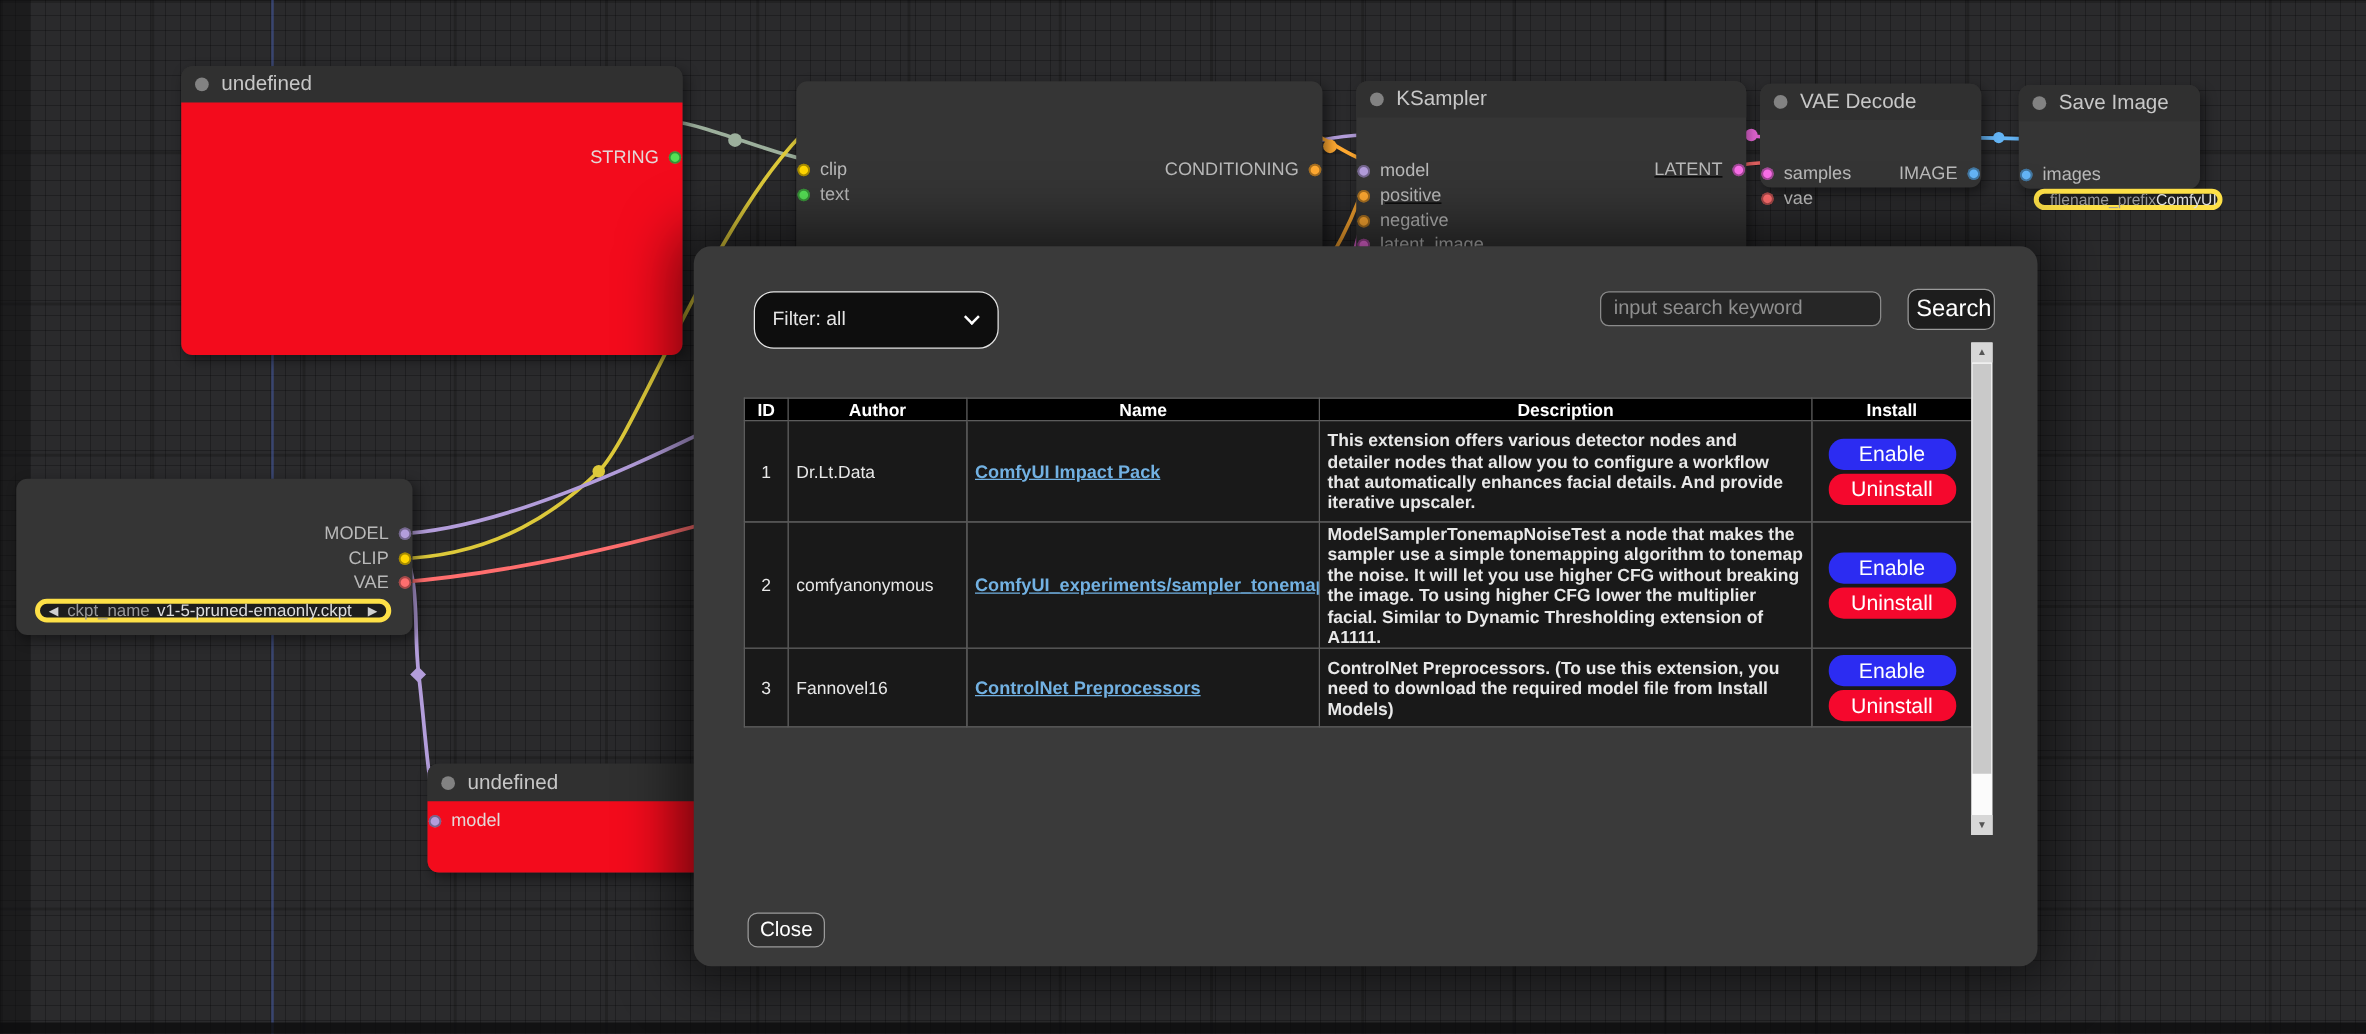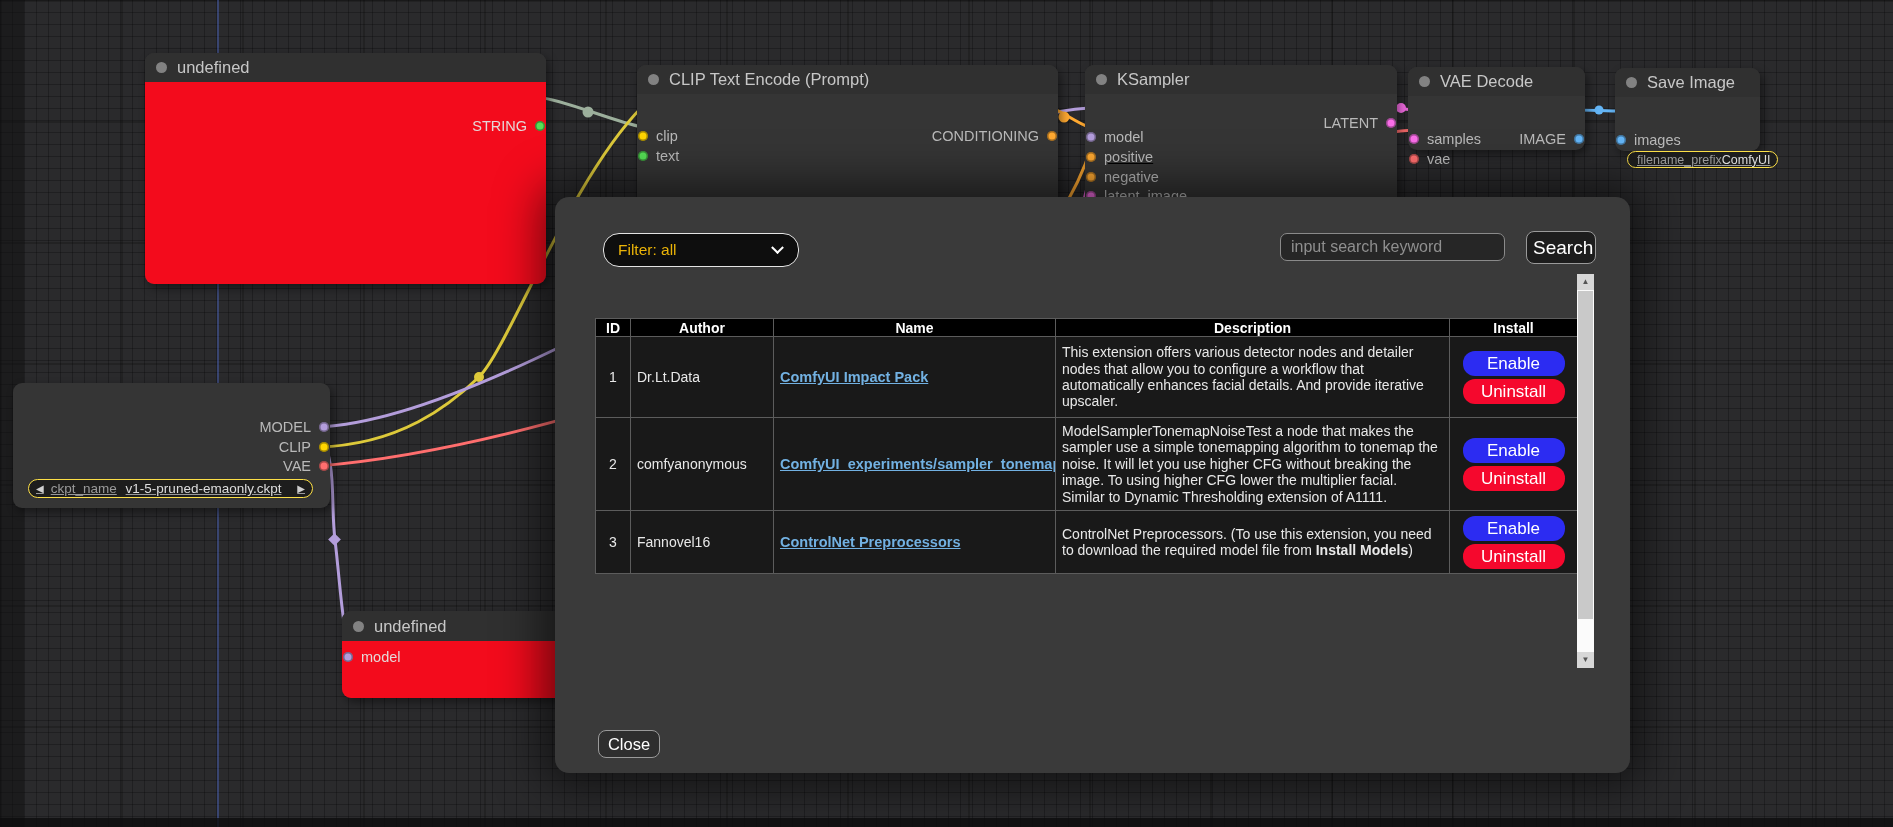--- a/index.html
+++ b/index.html
@@ -27,50 +27,50 @@
   .node-body{position:absolute;left:0;right:0;top:29px;bottom:0;border-radius:0 0 9px 9px;}
   .node-body.red{background:var(--error-red);}
   .slot{position:absolute;height:18px;display:flex;align-items:center;}
   .slot.in{left:1px;}
   .slot.out{right:1px;flex-direction:row-reverse;}
   .slot-dot{width:10px;height:10px;border-radius:50%;flex:0 0 auto;box-shadow:inset 0 0 0 1.5px rgba(0,0,0,.35);}
   .slot.in .slot-dot{margin-right:8px;}
   .slot.out .slot-dot{margin-left:8px;}
   .slot-label{font-size:14.5px;color:#b9b9b9;white-space:nowrap;}
   .on-red .slot-label{color:#e5d7d7;}
-  .widget{position:absolute;background:#1d1d1d;border:1px solid #fde047;border-radius:11px;
-          display:flex;align-items:center;color:#9a9a9a;font-size:13.5px;box-sizing:border-box;text-decoration:underline;}
+  .widget{position:absolute;background:#1d1d1d;border:4px solid #fde047;border-radius:11px;
+          display:flex;align-items:center;color:#9a9a9a;font-size:13.5px;box-sizing:border-box;}
   .widget .warrow{color:#cfcfcf;font-size:10px;padding:0 7px;flex:0 0 auto;}
   .widget .wval{color:#dddddd;}
   .diamond{position:absolute;width:9px;height:9px;transform:rotate(45deg);z-index:1;}
 
   #dialog{position:absolute;left:555px;top:197px;width:1075px;height:576px;z-index:10;
           background:#3a3a3a;border-radius:14px;box-shadow:0 0 45px 14px rgba(0,0,0,.55);}
-  .filter-pill{position:absolute;left:48px;top:36px;width:196px;height:34px;box-sizing:border-box;
+  .filter-pill{position:absolute;left:48px;top:36px;width:196px;height:46px;box-sizing:border-box;
           background:#0e0e0e;border:1.5px solid #e4e4e4;border-radius:16px;display:flex;align-items:center;
-          color:#eab308;font-size:15.5px;padding-left:14px;cursor:pointer;}
+          color:#e5e5e5;font-size:15.5px;padding-left:14px;cursor:pointer;}
   .chev{width:7px;height:7px;border-right:2px solid #fff;border-bottom:2px solid #fff;
         transform:rotate(45deg) translate(-2px,-2px);margin-left:auto;margin-right:16px;}
   .search-input{position:absolute;left:725px;top:36px;width:225px;height:28px;box-sizing:border-box;
           background:#262626;border:1px solid #8a8a8a;border-radius:7px;color:#ddd;font-size:16px;
           padding:0 10px;font-family:"Liberation Sans",sans-serif;}
   .search-input::placeholder{color:#8f8f8f;}
   .btn{background:#1d1d1d;border:1px solid #9a9a9a;border-radius:8px;color:#fff;cursor:pointer;
        font-family:"Liberation Sans",sans-serif;}
   .search-btn{position:absolute;left:971px;top:34px;width:70px;height:33px;font-size:19px;}
   .close-btn{position:absolute;left:43px;top:533px;width:62px;height:28px;font-size:16.5px;background:#2e2e2e;}
 
   table.ext{position:absolute;left:40px;top:77px;border-collapse:collapse;table-layout:fixed;width:982px;margin-top:44px;}
   table.ext th{background:#000;color:#fff;font-size:14px;font-weight:bold;height:17px;
        border:1px solid #5c5c5c;padding:0 2px;}
   table.ext td{background:#191919;border:1px solid #5c5c5c;color:#e8e8e8;font-size:14px;
        padding:1px 6px;overflow:hidden;}
   td.c-id{text-align:center;font-size:15px;}
   td.c-author{font-size:15px;}
-  td.c-desc{line-height:16.4px;vertical-align:middle;padding:1px 4px;}
+  td.c-desc{line-height:16.4px;vertical-align:middle;padding:1px 4px;font-weight:bold;}
   a.ext-link{color:var(--name-link);font-weight:bold;font-size:14.5px;text-decoration:underline;cursor:pointer;}
   td.c-install{padding:0;}
   .ibtn{display:block;width:102px;height:25px;margin:3px auto;border:none;border-radius:12px;
         color:#fff;font-size:17px;cursor:pointer;font-family:"Liberation Sans",sans-serif;line-height:23px;}
   .ibtn.enable{background:var(--enable-blue);}
   .ibtn.uninstall{background:var(--uninstall-red);}
   .scrollbar{position:absolute;left:1022px;top:77px;width:17px;height:394px;background:#fbfbfb;}
   .sb-arrow{position:absolute;left:0;width:17px;height:16px;background:#d7d7d7;color:#555;
         font-size:8px;text-align:center;line-height:16px;cursor:pointer;}
   .sb-thumb{position:absolute;left:1px;top:17px;width:15px;height:328px;background:#c9c9c9;cursor:pointer;}
@@ -109,24 +109,20 @@
     </div>
     <div class="node-body red on-red">
       <div class="slot out" style="top:35px;">
         <span class="slot-dot" style="background:var(--string)"></span>
         <span class="slot-label">STRING</span>
       </div>
     </div>
   </div>
 
   <div class="node" style="left:637px;top:65px;width:421px;height:144px;">
-    <div class="node-header">
-      <span class="hdr-dot"></span>
-      <span class="node-title">CLIP Text Encode (Prompt)</span>
-    </div>
     <div class="node-body">
       <div class="slot in" style="top:33px;left:1px;">
         <span class="slot-dot" style="background:var(--clip)"></span>
         <span class="slot-label">clip</span>
       </div>
       <div class="slot in" style="top:53px;left:1px;">
         <span class="slot-dot" style="background:var(--string)"></span>
         <span class="slot-label">text</span>
       </div>
       <div class="slot out" style="top:33px;">
@@ -151,21 +147,21 @@
         <span class="slot-label">positive</span>
       </div>
       <div class="slot in" style="top:74px;left:1px;">
         <span class="slot-dot" style="background:var(--conditioning)"></span>
         <span class="slot-label">negative</span>
       </div>
       <div class="slot in" style="top:93px;left:1px;">
         <span class="slot-dot" style="background:var(--latent)"></span>
         <span class="slot-label">latent_image</span>
       </div>
-      <div class="slot out" style="top:20px;">
+      <div class="slot out" style="top:33px;text-decoration:underline;">
         <span class="slot-dot" style="background:var(--latent)"></span>
         <span class="slot-label">LATENT</span>
       </div>
       <div class="widget" style="left:12px;top:115px;width:288px;height:18px;">
         <span class="warrow">◀</span>
         <span>seed</span>
         <span class="wval" style="margin-left:auto;">156680208700286</span>
         <span class="warrow" style="margin-left:38px;">▶</span>
       </div>
     </div>

